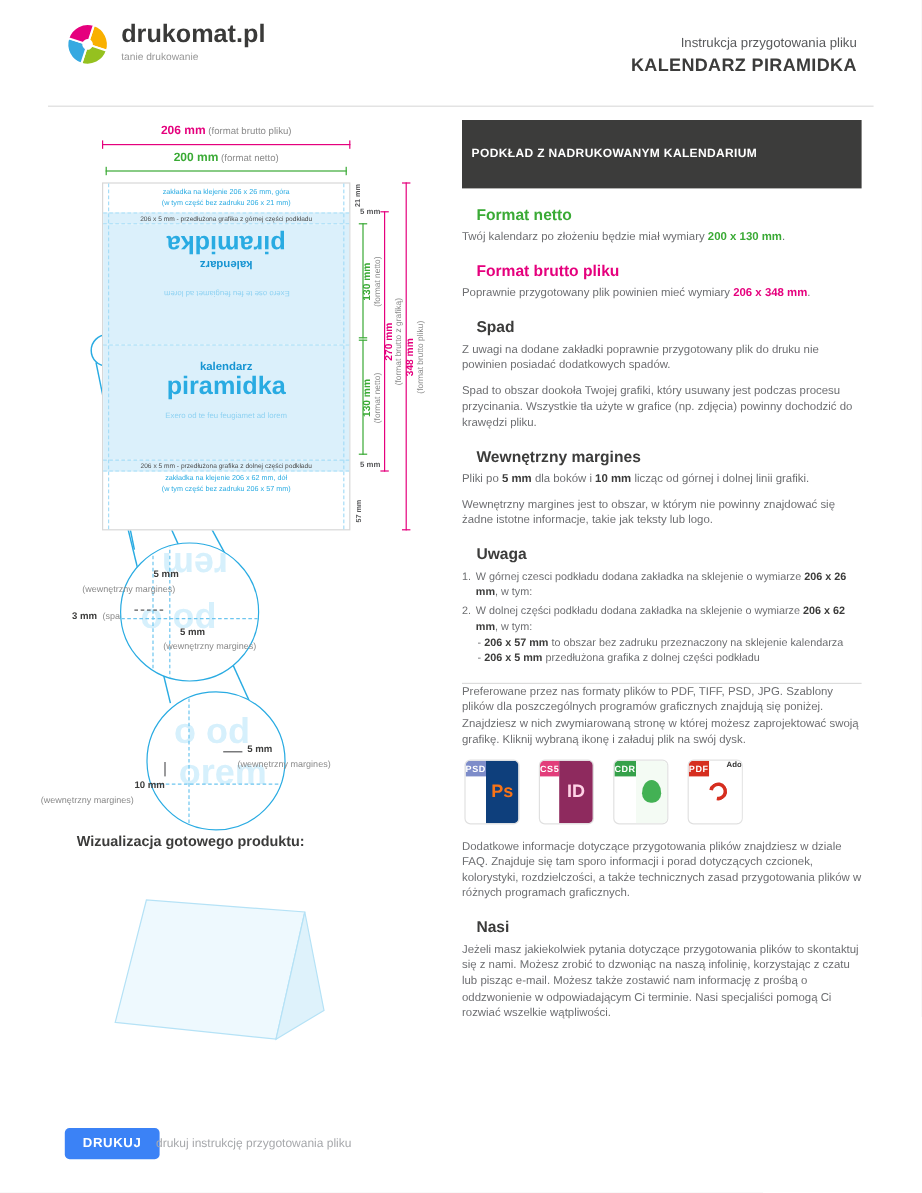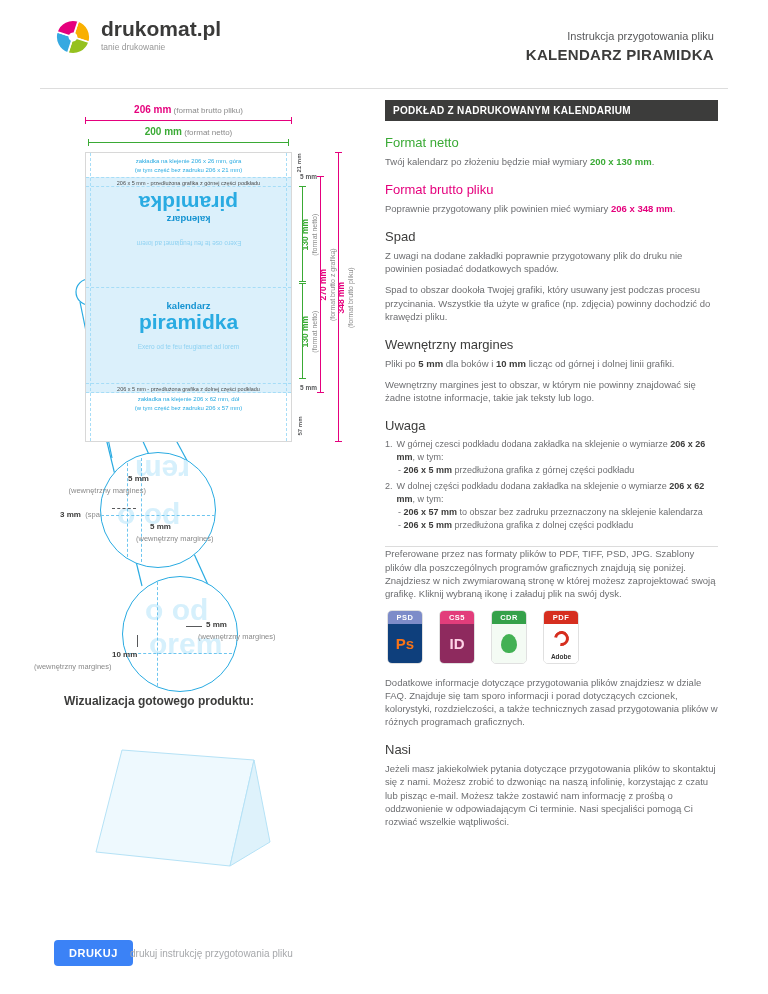--- a/index.html
+++ b/index.html
@@ -60,35 +60,35 @@
   .dlabel-val{font-size:8px;font-weight:bold;color:#3c3c3b;white-space:nowrap;z-index:4}
   .dlabel-note{font-size:7.5px;color:#8a8a8a;white-space:nowrap;z-index:4}
   .lead-dash{border-top:1px dashed #58595b;height:0;z-index:4}
   .lead-solid-h{border-top:1px solid #58595b;height:0;z-index:4}
   .lead-solid-v{border-left:1px solid #58595b;width:0;z-index:4}
 
   .viz-title{font-size:12px;font-weight:bold;color:#3c3c3b}
 
   
   #rightcol{left:385px;top:100px;width:333px}
-  .bar{background:#3c3c3b;color:#fff;font-size:10px;font-weight:bold;letter-spacing:.3px;padding:5px 8px}
-  .sec{font-size:13px;font-weight:normal;color:#3c3c3b;margin:14px 0 5px}
+  .bar{background:#3c3c3b;color:#fff;font-size:10px;font-weight:bold;letter-spacing:.3px;padding:23px 8px}
+  .sec{font-size:13px;font-weight:bold;color:#3c3c3b;margin:14px 12px 5px}
   .sec.grn{color:#3aaa35}
   .sec.mag{color:#e5007d}
   .body{font-size:9.5px;color:#6d6e71;line-height:1.38;margin:0 0 8px}
   .body b{color:#3c3c3b}
   .body b.grn{color:#3aaa35}
   .body b.mag{color:#e5007d}
   .uw{font-size:9px;color:#6d6e71;line-height:1.45}
   .uw b{color:#3c3c3b}
   .uw-item{display:flex;gap:4px;margin-top:3px}
   .uw-sub{padding-left:13px}
   .split{border:none;border-top:1px solid #dcdcdc;margin:14px 0 0}
   .icons{display:flex;gap:16px;align-items:flex-end;margin:10px 2px 12px}
-  .ficon{width:36px;height:54px;border-radius:5px;overflow:hidden;display:flex;flex-direction:column;cursor:pointer;border:1px solid rgba(0,0,0,.12)}
+  .ficon{width:46px;height:54px;border-radius:5px;overflow:hidden;display:flex;flex-direction:row;cursor:pointer;border:1px solid rgba(0,0,0,.12)}
   .band{height:13px;display:flex;align-items:center;justify-content:center;font-size:7.5px;font-weight:bold;color:#fff;letter-spacing:.5px}
   .glyph{flex:1;display:flex;align-items:center;justify-content:center;font-size:15px;font-weight:bold}
   .ficon.psd .band{background:#7d8cc9}
   .ficon.psd .glyph{background:#0e3f7c;color:#f97316}
   .ficon.indd .band{background:#e23d7b}
   .ficon.indd .glyph{background:#8e2a5e;color:#ffd2e6}
   .ficon.cdr .band{background:#35a14a}
   .ficon.cdr .glyph{background:#f4fbf4}
   .balloon{width:16px;height:19px;background:#43b154;border-radius:50% 50% 46% 46%/58% 58% 42% 42%}
   .ficon.pdf .band{background:#d62e1f}
@@ -249,21 +249,20 @@
     <div class="sec">Wewnętrzny margines</div>
     <p class="body"><span>Pliki po </span><b>5 mm</b><span> dla boków i </span><b>10 mm</b><span> licząc od górnej i dolnej linii grafiki.</span></p>
     <p class="body">Wewnętrzny margines jest to obszar, w którym nie powinny znajdować się żadne istotne informacje, takie jak teksty lub logo.</p>
 
     <div class="sec">Uwaga</div>
     <div class="uw">
       <div class="uw-item">
         <span>1.</span>
         <span><span>W górnej czesci podkładu dodana zakładka na sklejenie o wymiarze </span><b>206 x 26 mm</b><span>, w tym:</span></span>
       </div>
-      <div class="uw-sub"><span>- </span><b>206 x 5 mm</b><span> przedłużona grafika z górnej części podkładu</span></div>
       <div class="uw-item">
         <span>2.</span>
         <span><span>W dolnej części podkładu dodana zakładka na sklejenie o wymiarze </span><b>206 x 62 mm</b><span>, w tym:</span></span>
       </div>
       <div class="uw-sub"><span>- </span><b>206 x 57 mm</b><span> to obszar bez zadruku przeznaczony na sklejenie kalendarza</span></div>
       <div class="uw-sub"><span>- </span><b>206 x 5 mm</b><span> przedłużona grafika z dolnej części podkładu</span></div>
     </div>
 
     <hr class="split">
 

